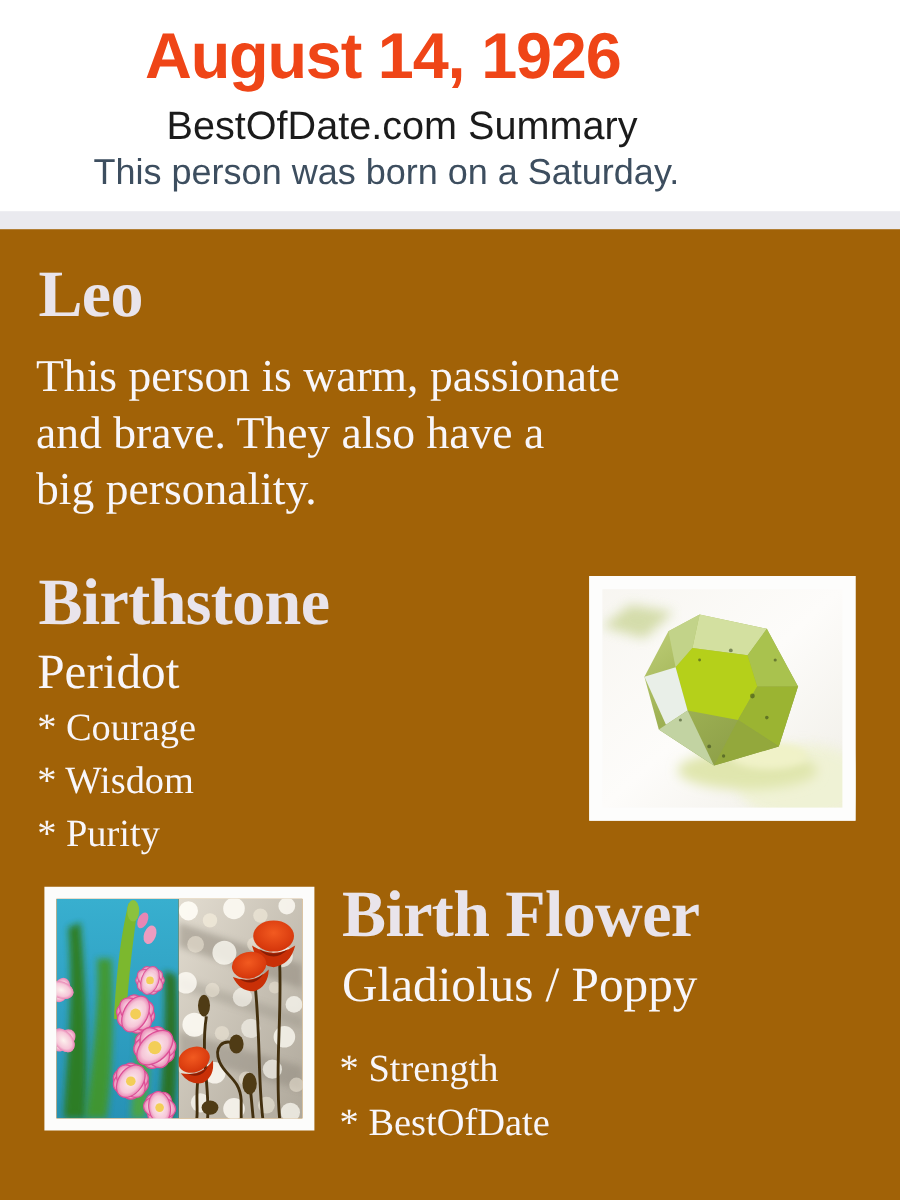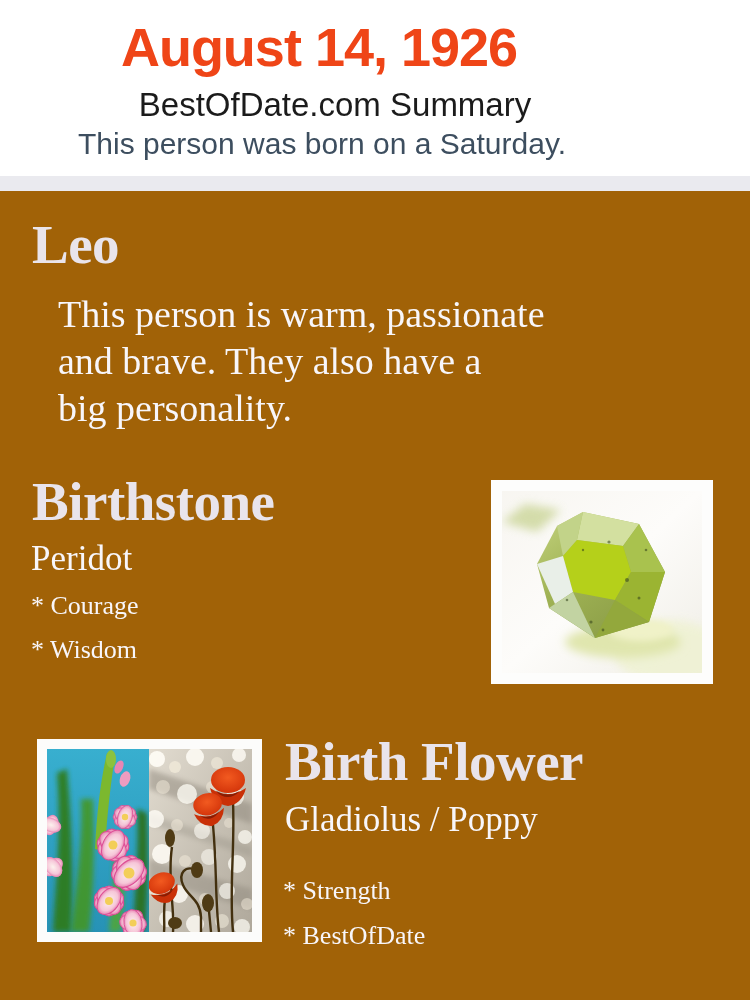--- a/index.html
+++ b/index.html
@@ -11,27 +11,27 @@
               font-weight:700;color:#EF4517;letter-spacing:-1px;}
   .site-summary{top:85px;left:0;width:670px;text-align:center;font-size:33px;line-height:40px;
                 font-weight:400;color:#1B1B1B;}
   .born-line{top:125px;left:0;width:644px;text-align:center;font-size:30px;line-height:37px;
              font-weight:400;color:#3D4E5F;}
   .divider{top:176px;left:0;width:750px;height:15px;background:#EAEAEF;}
   
   .panel{top:191px;left:0;width:750px;height:929px;background:#a16207;font-family:Liberation Serif, serif;}
   .panel .abs{position:absolute;}
   .h-big{font-size:55px;line-height:62px;font-weight:700;color:#E9E4EB;letter-spacing:-0.5px;white-space:nowrap;}
-  .sub-name{font-size:35px;line-height:50px;font-weight:400;color:#F8F6FA;white-space:nowrap;}
+  .sub-name{font-size:41px;line-height:50px;font-weight:400;color:#F8F6FA;white-space:nowrap;}
   .desc{font-size:38px;line-height:47px;font-weight:400;color:#F8F6FA;white-space:nowrap;}
-  .trait{font-size:26px;font-weight:400;color:#F8F6FA;white-space:nowrap;}
+  .trait{font-size:32px;font-weight:400;color:#F8F6FA;white-space:nowrap;}
   .traits-a .trait{line-height:44px;}
   .traits-b .trait{line-height:45px;}
   .leo{left:32px;top:23px;}
-  .zdesc{left:30px;top:100px;margin-left:28px;}
+  .zdesc{left:30px;top:100px;}
   .bs-head{left:32px;top:280px;}
   .bs-name{left:31px;top:343px;}
   .bs-traits{left:31px;top:393px;}
   .peridot-photo{left:491px;top:289px;width:222px;height:204px;}
   .flower-photo{left:37px;top:548px;width:225px;height:203px;}
   .bf-head{left:285px;top:540px;}
   .bf-name{left:285px;top:604px;}
   .bf-traits{left:283px;top:677px;}
   svg{display:block;}
 </style>
@@ -58,20 +58,21 @@
         <div>big personality.</div>
       </div>
     </section>
 
     <section>
       <h2 class="abs h-big bs-head">Birthstone</h2>
       <div class="abs sub-name bs-name">Peridot</div>
       <div class="abs bs-traits traits-a">
         <div class="trait">* Courage</div>
         <div class="trait">* Wisdom</div>
+        <div class="trait">* Purity</div>
       </div>
 
       <div class="abs peridot-photo">
         <svg width="222" height="204" viewBox="0 0 222 204">
           <defs>
             <linearGradient id="pbg" x1="0" y1="0" x2="1" y2="1">
               <stop offset="0" stop-color="#F7F5F0"></stop>
                 <stop offset="0.5" stop-color="#FDFCFA"></stop>
                 <stop offset="1" stop-color="#EEECE4"></stop>
             </linearGradient>

